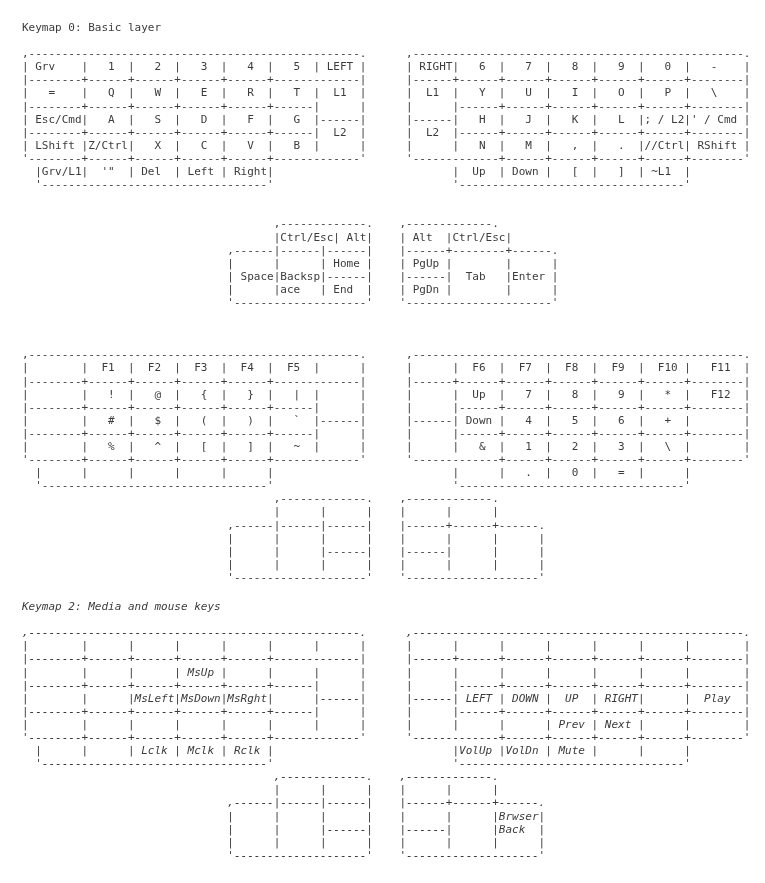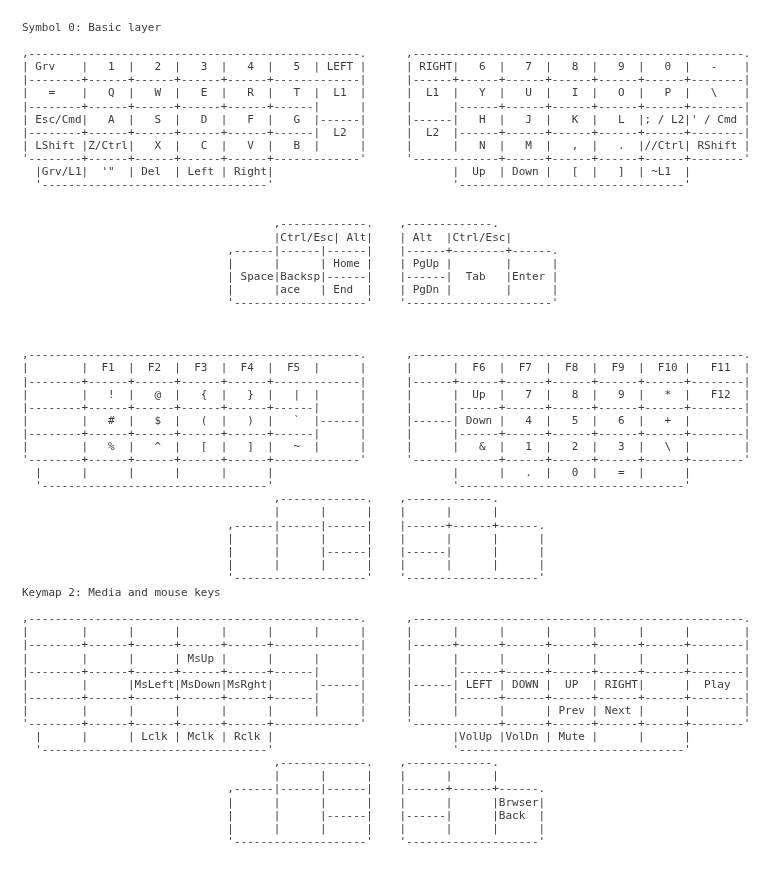--- a/index.html
+++ b/index.html
@@ -16,29 +16,29 @@
   pre {
     margin: 0;
     font-family: inherit;
     font-size: inherit;
     line-height: inherit;
     white-space: pre;
   }
   .keymap-title { margin: 0 0 13.1px 0; }
   .sec { margin: 0; }
   .sec-k1 { margin-top: 39.3px; }
-  .sec-k2 { margin-top: 2px; }
+  .sec-k2 { margin-top: 16px; font-style: italic; }
 </style>
 </head>
 <body style="background: rgb(255, 255, 255);">
 
 <div class="doc" style="color: rgb(60, 60, 60);">
 
   <section class="sec sec-k0">
-    <pre class="keymap-title">Symbol 0: Basic layer</pre>
+    <pre class="keymap-title">Keymap 0: Basic layer</pre>
     <pre class="keymap-art">,--------------------------------------------------.      ,--------------------------------------------------.
 | Grv    |   1  |   2  |   3  |   4  |   5  | LEFT |      | RIGHT|   6  |   7  |   8  |   9  |   0  |   -    |
 |--------+------+------+------+------+-------------|      |------+------+------+------+------+------+--------|
 |   =    |   Q  |   W  |   E  |   R  |   T  |  L1  |      |  L1  |   Y  |   U  |   I  |   O  |   P  |   \    |
 |--------+------+------+------+------+------|      |      |      |------+------+------+------+------+--------|
 | Esc/Cmd|   A  |   S  |   D  |   F  |   G  |------|      |------|   H  |   J  |   K  |   L  |; / L2|' / Cmd |
 |--------+------+------+------+------+------|  L2  |      |  L2  |------+------+------+------+------+--------|
 | LShift |Z/Ctrl|   X  |   C  |   V  |   B  |      |      |      |   N  |   M  |   ,  |   .  |//Ctrl| RShift |
 '--------+------+------+------+------+-------------'      '-------------+------+------+------+------+--------'
   |Grv/L1|  '"  | Del  | Left | Right|                           |  Up  | Down |   [  |   ]  | ~L1  |

